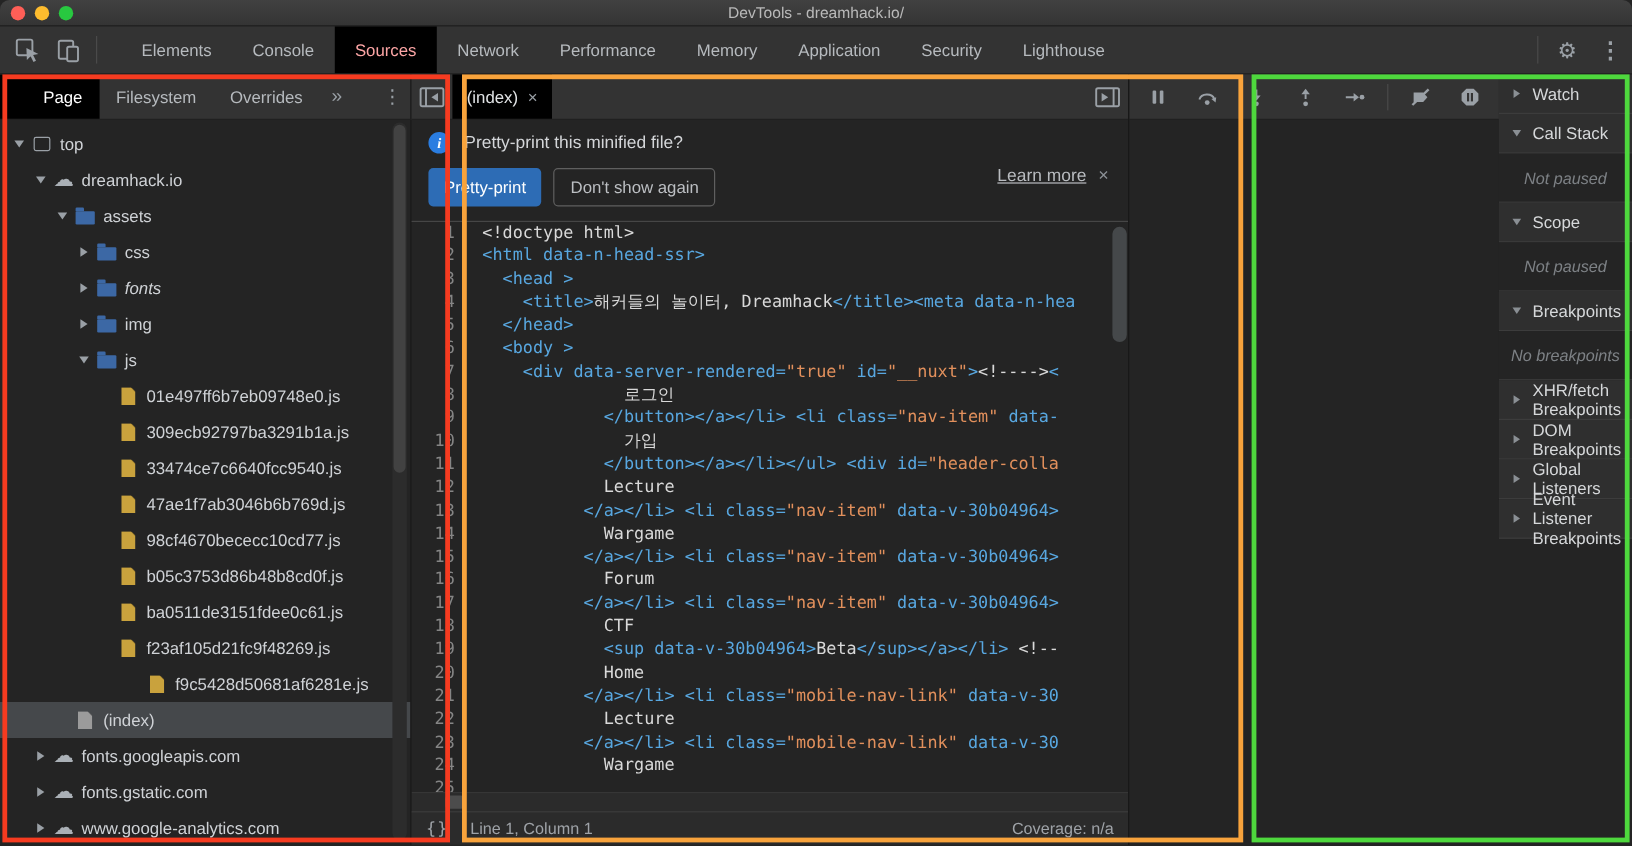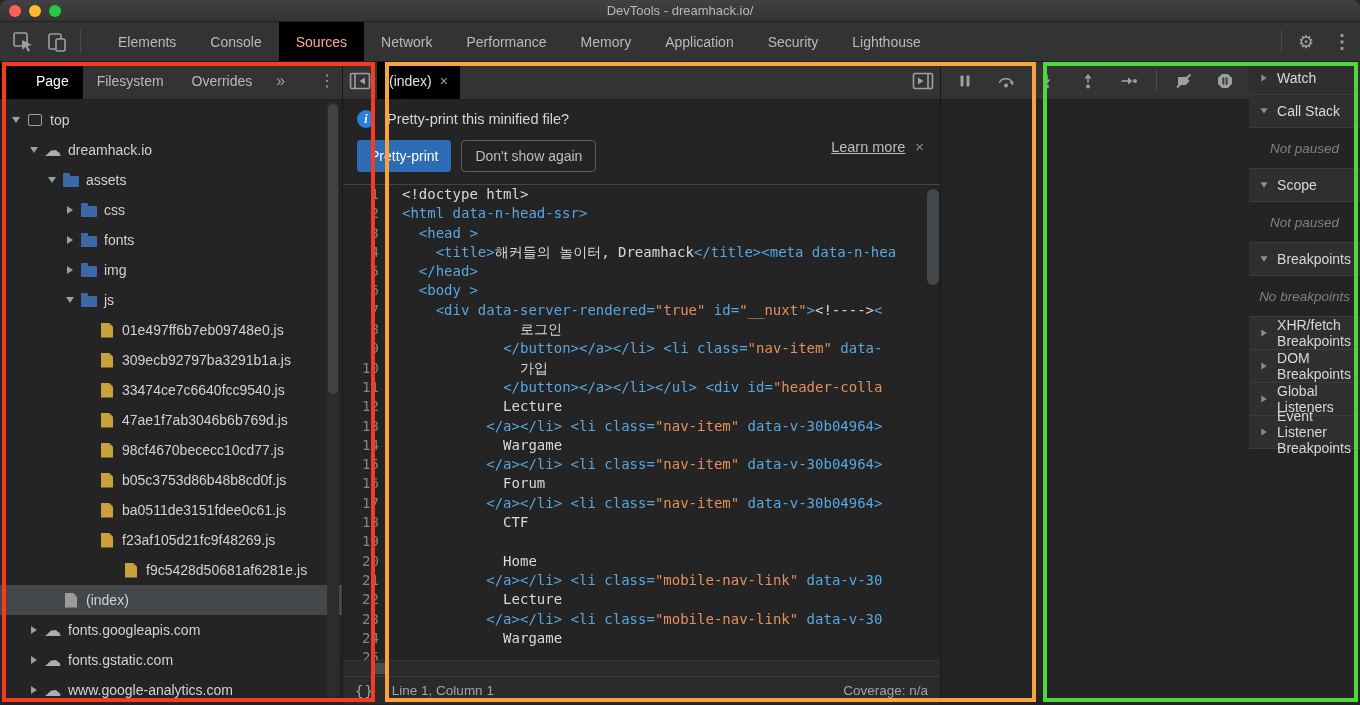--- a/index.html
+++ b/index.html
@@ -197,21 +197,21 @@
           </div>
           <div class="tree-row" style="padding-left: 62px;">
             <span class="arrow-slot">
               <span class="tri-r"></span>
             </span>
             <span class="node-icon">
               <span class="ic-folder"></span>
             </span>
             <span>css</span>
           </div>
-          <div class="tree-row" style="padding-left: 62px;">
+          <div class="tree-row" style="padding-left: 62px; font-style: italic;">
             <span class="arrow-slot">
               <span class="tri-r"></span>
             </span>
             <span class="node-icon">
               <span class="ic-folder"></span>
             </span>
             <span>fonts</span>
           </div>
           <div class="tree-row" style="padding-left: 62px;">
             <span class="arrow-slot">
@@ -385,21 +385,21 @@
             <div class="code-line"><span class="ln">9</span><span class="lc"><span class="tx">            </span><span class="tg">&lt;/button&gt;</span><span class="tg">&lt;/a&gt;</span><span class="tg">&lt;/li&gt;</span><span class="tx"> </span><span class="tg">&lt;li class=</span><span class="st">"nav-item"</span><span class="tg"> data-</span></span></div>
             <div class="code-line"><span class="ln">10</span><span class="lc"><span class="tx">              가입</span></span></div>
             <div class="code-line"><span class="ln">11</span><span class="lc"><span class="tx">            </span><span class="tg">&lt;/button&gt;</span><span class="tg">&lt;/a&gt;</span><span class="tg">&lt;/li&gt;</span><span class="tg">&lt;/ul&gt;</span><span class="tx"> </span><span class="tg">&lt;div id=</span><span class="st">"header-colla</span></span></div>
             <div class="code-line"><span class="ln">12</span><span class="lc"><span class="tx">            Lecture</span></span></div>
             <div class="code-line"><span class="ln">13</span><span class="lc"><span class="tx">          </span><span class="tg">&lt;/a&gt;</span><span class="tg">&lt;/li&gt;</span><span class="tx"> </span><span class="tg">&lt;li class=</span><span class="st">"nav-item"</span><span class="tg"> data-v-30b04964&gt;</span></span></div>
             <div class="code-line"><span class="ln">14</span><span class="lc"><span class="tx">            Wargame</span></span></div>
             <div class="code-line"><span class="ln">15</span><span class="lc"><span class="tx">          </span><span class="tg">&lt;/a&gt;</span><span class="tg">&lt;/li&gt;</span><span class="tx"> </span><span class="tg">&lt;li class=</span><span class="st">"nav-item"</span><span class="tg"> data-v-30b04964&gt;</span></span></div>
             <div class="code-line"><span class="ln">16</span><span class="lc"><span class="tx">            Forum</span></span></div>
             <div class="code-line"><span class="ln">17</span><span class="lc"><span class="tx">          </span><span class="tg">&lt;/a&gt;</span><span class="tg">&lt;/li&gt;</span><span class="tx"> </span><span class="tg">&lt;li class=</span><span class="st">"nav-item"</span><span class="tg"> data-v-30b04964&gt;</span></span></div>
             <div class="code-line"><span class="ln">18</span><span class="lc"><span class="tx">            CTF</span></span></div>
-            <div class="code-line"><span class="ln">19</span></div>
+            <div class="code-line"><span class="ln">19</span><span class="lc"><span class="tx">            </span><span class="tg">&lt;sup data-v-30b04964&gt;</span><span class="tx">Beta</span><span class="tg">&lt;/sup&gt;</span><span class="tg">&lt;/a&gt;</span><span class="tg">&lt;/li&gt;</span><span class="tx"> &lt;!--</span></span></div>
             <div class="code-line"><span class="ln">20</span><span class="lc"><span class="tx">            Home</span></span></div>
             <div class="code-line"><span class="ln">21</span><span class="lc"><span class="tx">          </span><span class="tg">&lt;/a&gt;</span><span class="tg">&lt;/li&gt;</span><span class="tx"> </span><span class="tg">&lt;li class=</span><span class="st">"mobile-nav-link"</span><span class="tg"> data-v-30</span></span></div>
             <div class="code-line"><span class="ln">22</span><span class="lc"><span class="tx">            Lecture</span></span></div>
             <div class="code-line"><span class="ln">23</span><span class="lc"><span class="tx">          </span><span class="tg">&lt;/a&gt;</span><span class="tg">&lt;/li&gt;</span><span class="tx"> </span><span class="tg">&lt;li class=</span><span class="st">"mobile-nav-link"</span><span class="tg"> data-v-30</span></span></div>
             <div class="code-line"><span class="ln">24</span><span class="lc"><span class="tx">            Wargame</span></span></div>
             <div class="code-line"><span class="ln">25</span><span class="lc"></span></div>
           </div>
         <div class="v-scroll"></div>
         <div class="h-scroll">
             <div class="thumb"></div>

